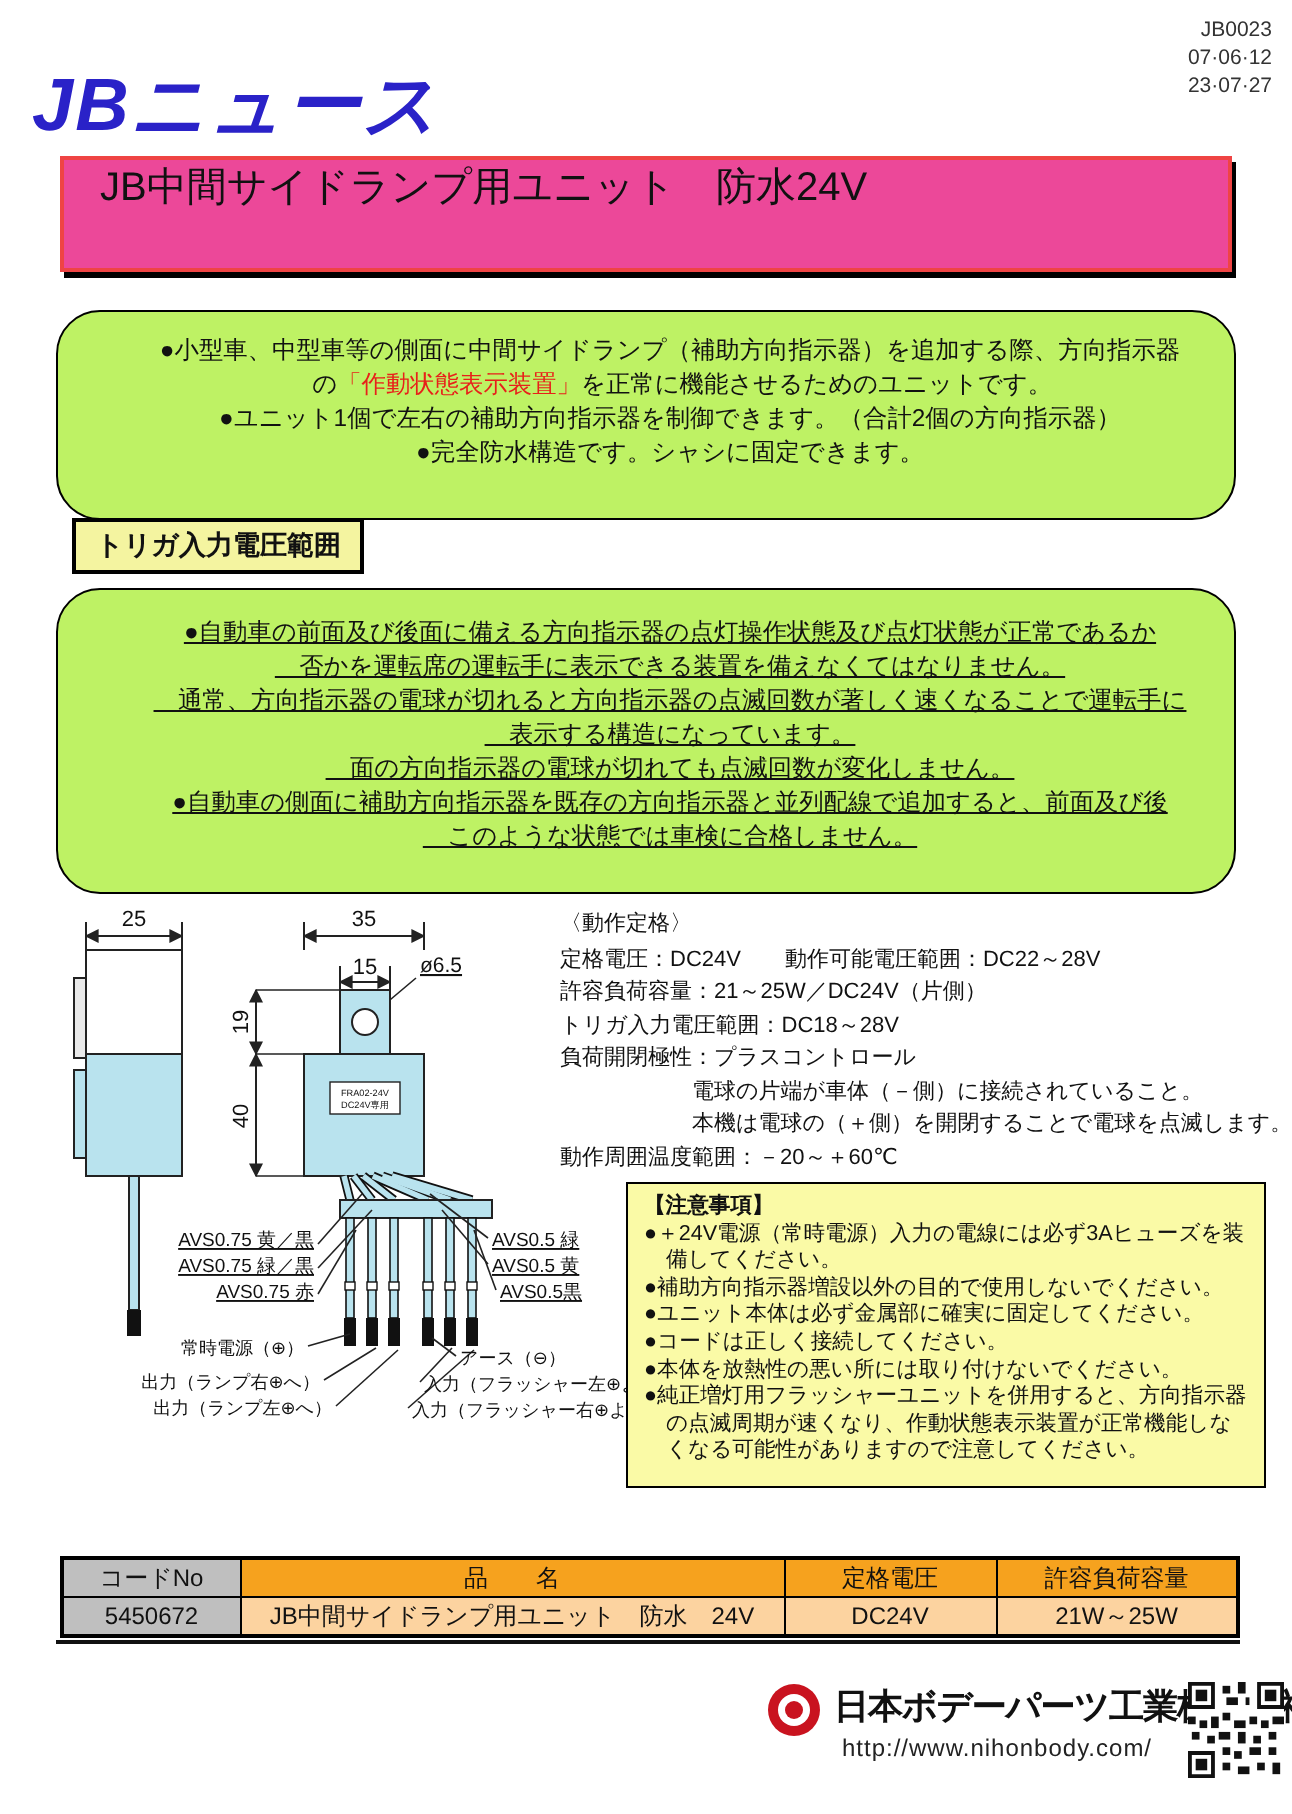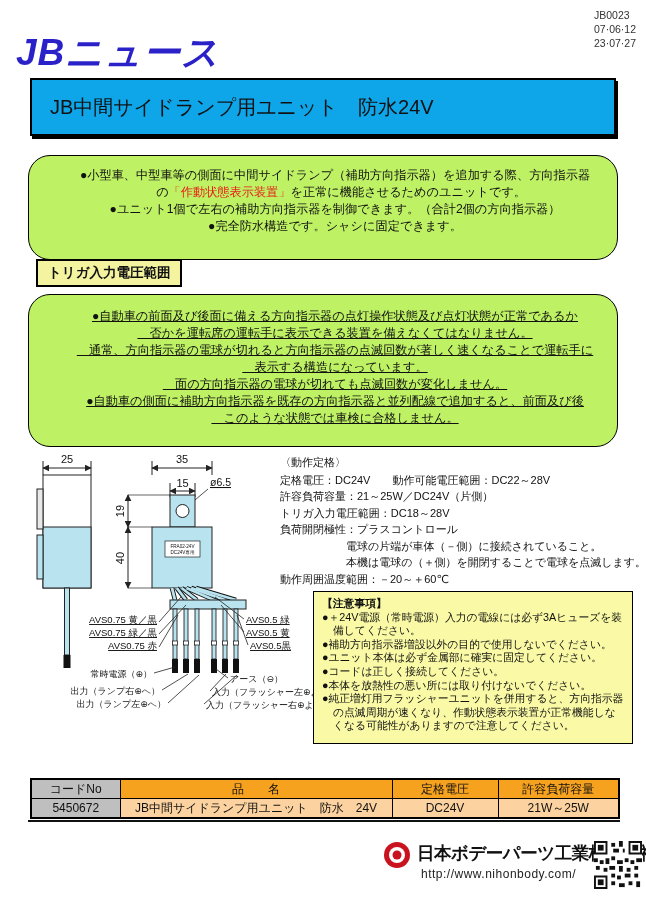--- a/index.html
+++ b/index.html
@@ -1,25 +1,25 @@
 <!DOCTYPE html>
 <html><head>
 <meta charset="utf-8">
 <style>
   html,body{margin:0;padding:0;background:#fff;}
   body{font-family:"Liberation Sans","DejaVu Sans",sans-serif;color:#111;}
   .page{position:relative;width:646px;height:907px;background:#ffffff;overflow:hidden;}
 
-  .docinfo{position:absolute;top:8px;right:10px;font-size:10.5px;line-height:14px;color:#333;}
+  .docinfo{position:absolute;top:8px;right:10px;text-align:right;font-size:10.5px;line-height:14px;color:#333;}
 
   .brand{position:absolute;left:16px;top:28px;font-size:37px;font-weight:900;font-style:italic;
          color:#2a22c8;letter-spacing:1px;white-space:nowrap;}
 
-  .titlebox{position:absolute;left:30px;top:78px;width:582px;height:54px;background:#0ea5e9;
-            border:2px solid #000000;box-shadow:2px 3px 0 #000;display:flex;align-items:center;}
+  .titlebox{position:absolute;left:30px;top:78px;width:582px;height:54px;background:#ec4899;
+            border:2px solid #ef4444;box-shadow:2px 3px 0 #000;display:flex;}
   .titlebox .t{font-size:20px;padding-left:18px;white-space:nowrap;}
 
   .infobox{position:absolute;background:#bef264;border:1.6px solid #000;border-radius:22px;text-align:center;}
   .box1{left:28px;top:155px;width:588px;height:92px;padding-top:11px;}
   .box2{left:28px;top:294px;width:588px;height:138px;padding-top:13px;text-decoration:underline;}
   .infobox .ln{font-size:12.2px;line-height:17px;padding-left:24px;white-space:nowrap;overflow:hidden;}
   .red{color:#e8201a;}
 
   .explain-label{position:absolute;left:36px;top:259px;background:#f4f4a0;border:2px solid #000;
                  font-size:13.5px;font-weight:600;padding:3px 10px;white-space:nowrap;}

